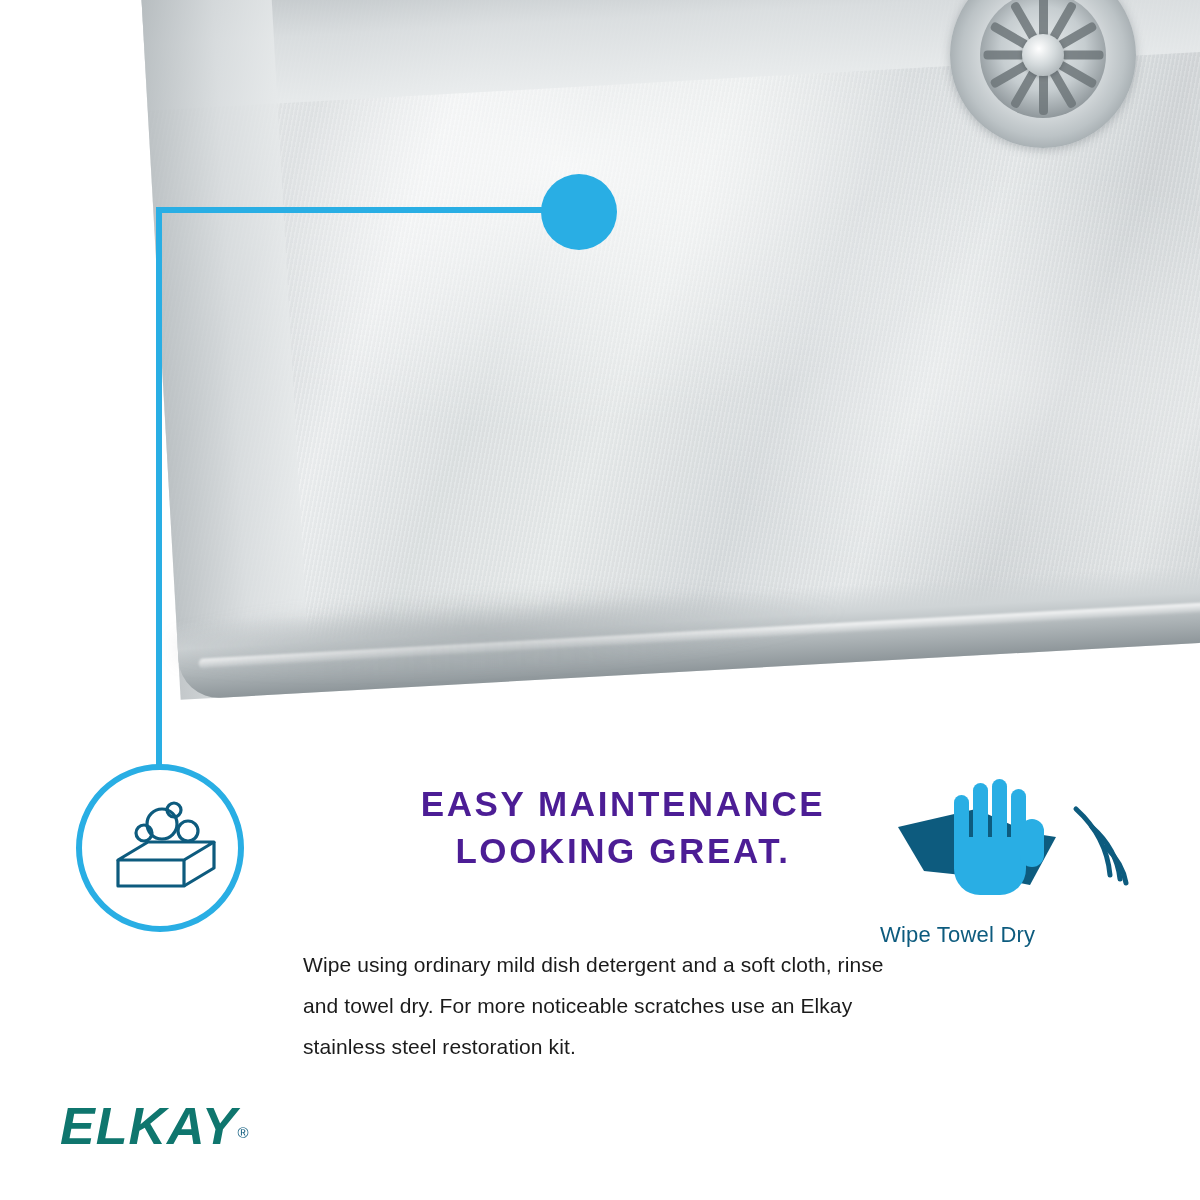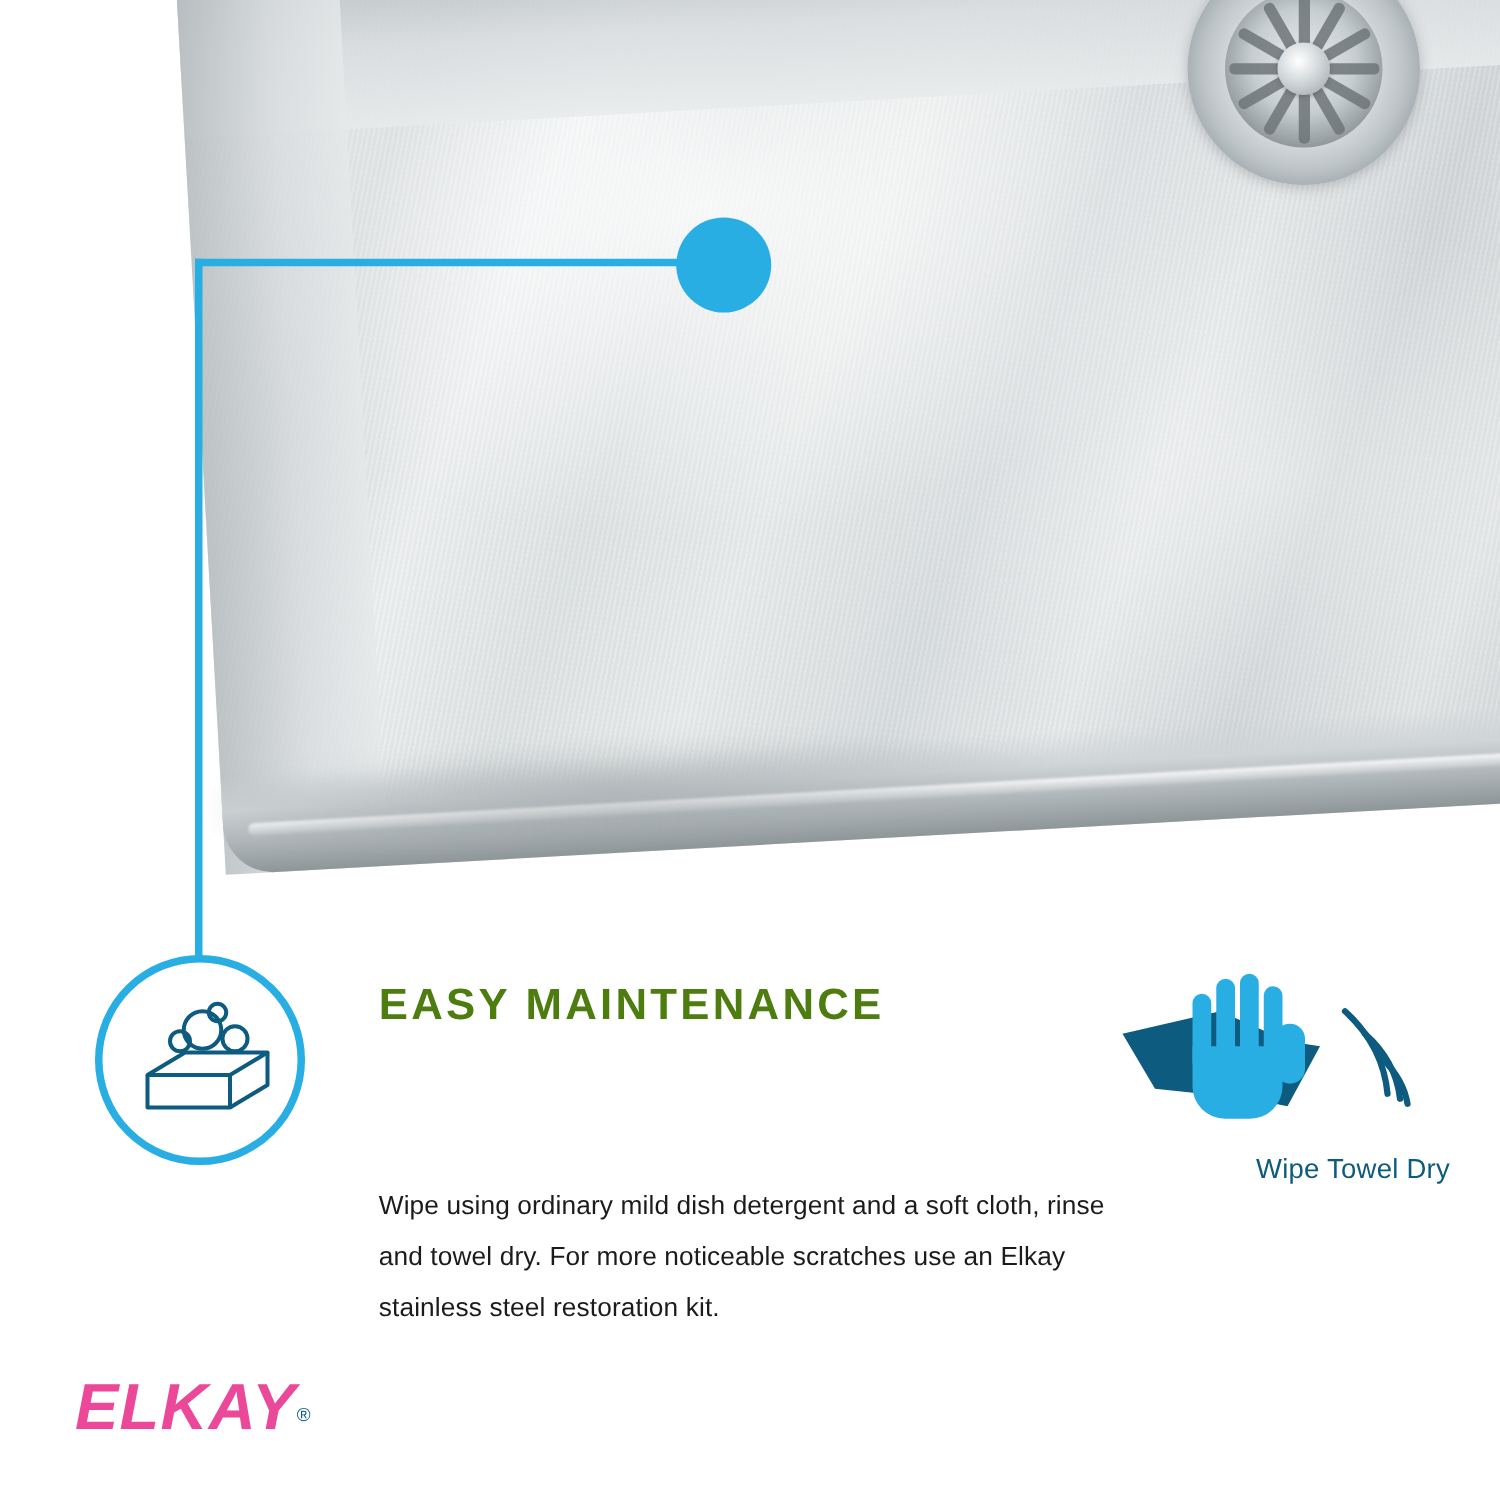--- a/index.html
+++ b/index.html
@@ -191,26 +191,27 @@
     box-sizing: border-box;
   }
   .icon-circle svg { position: absolute; left: 28px; top: 30px; }
 
   
   .headline {
     position: absolute;
     left: 303px;
     top: 780px;
     width: 640px;
-    color: #4d7c0f;
+    color: #4c1d95;
     font-size: 35px;
     line-height: 47px;
     font-weight: bold;
     letter-spacing: 2.6px;
     text-transform: uppercase;
+    text-align: center;
   }
   .body-copy {
     position: absolute;
     left: 303px;
     top: 944px;
     width: 600px;
     color: #1b1b1b;
     font-size: 21px;
     line-height: 41px;
     letter-spacing: 0.1px;
@@ -222,41 +223,41 @@
     left: 880px;
     top: 775px;
     width: 280px;
     height: 200px;
   }
   .wipe-caption {
     position: absolute;
     left: 880px;
     top: 922px;
     width: 280px;
-    text-align: right;
+    text-align: left;
     color: #0d5b7e;
     font-size: 22px;
     letter-spacing: 0.2px;
   }
 
   
   .logo {
     position: absolute;
     left: 60px;
     top: 1098px;
     width: 260px;
     height: 56px;
     color: #0d5b7e;
   }
   .logo-text {
     font-size: 52px;
     font-weight: bold;
     font-style: italic;
     letter-spacing: 1px;
-    color: #ec4899;
+    color: #0f766e;
     line-height: 56px;
     font-family: "Liberation Sans", sans-serif;
   }
   .logo-reg {
     font-size: 15px;
     vertical-align: super;
     letter-spacing: 0;
   }
 </style>
 </head>
@@ -305,20 +306,21 @@
       <path d="M74 86 L104 68 L104 42" stroke="#0d5b7e" stroke-width="3.2" fill="none" stroke-linejoin="round"></path>
       <circle cx="52" cy="24" r="15" stroke="#0d5b7e" stroke-width="3.2" fill="none"></circle>
       <circle cx="78" cy="31" r="10" stroke="#0d5b7e" stroke-width="3.2" fill="none"></circle>
       <circle cx="34" cy="33" r="8" stroke="#0d5b7e" stroke-width="3.2" fill="none"></circle>
       <circle cx="64" cy="10" r="7" stroke="#0d5b7e" stroke-width="3.2" fill="none"></circle>
     </svg>
   </div>
 
   <div class="headline">
     <div>EASY MAINTENANCE</div>
+    <div>LOOKING GREAT.</div>
   </div>
 
   <div class="body-copy">Wipe using ordinary mild dish detergent and a soft cloth, rinse and towel dry. For more noticeable scratches use an Elkay stainless steel restoration kit.</div>
 
   <div class="wipe-block">
     <svg width="280" height="180" viewBox="0 0 280 180">
 
       <path d="M18 52 L96 34 L150 58 L120 104 L44 96 Z" fill="#0d5b7e"></path>
       <path d="M120 104 L150 58 L176 62 L150 110 Z" fill="#0d5b7e"></path>
 

